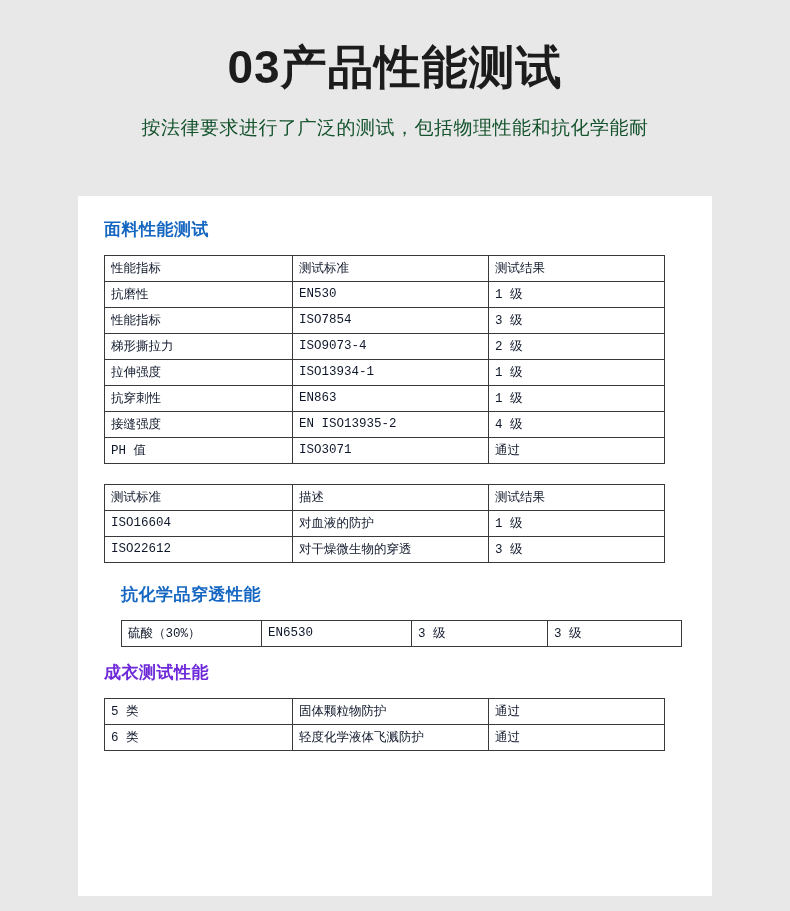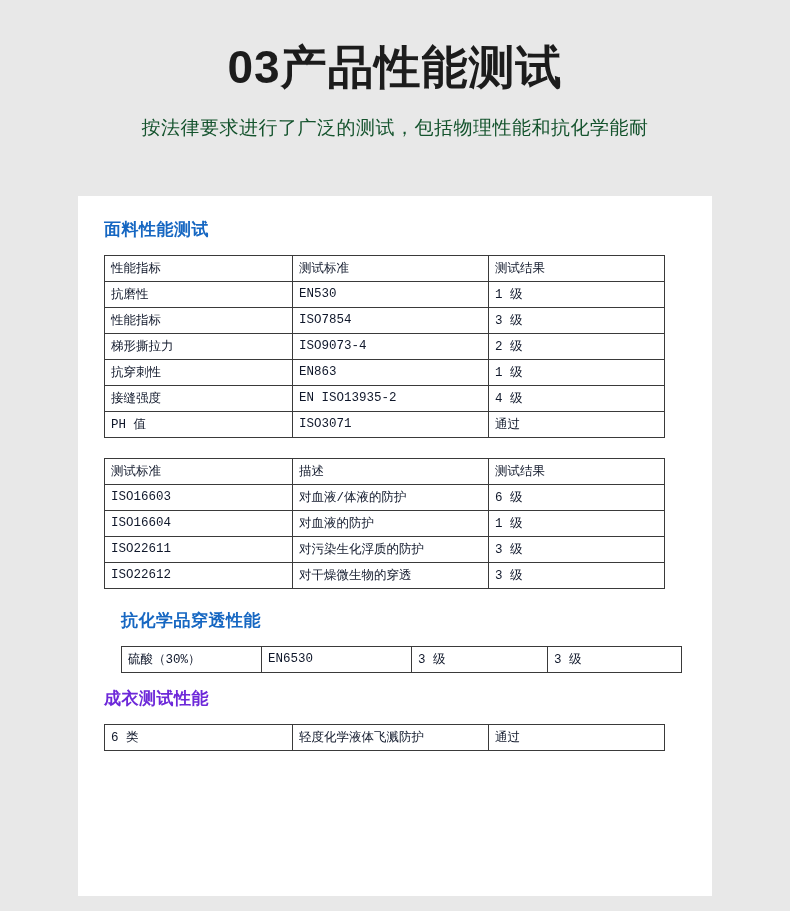--- a/index.html
+++ b/index.html
@@ -134,20 +134,25 @@
             <td>性能指标</td>
             <td>ISO7854</td>
             <td>3 级</td>
           </tr>
           <tr>
             <td>梯形撕拉力</td>
             <td>ISO9073-4</td>
             <td>2 级</td>
           </tr>
           <tr>
+            <td>拉伸强度</td>
+            <td>ISO13934-1</td>
+            <td>1 级</td>
+          </tr>
+          <tr>
             <td>抗穿刺性</td>
             <td>EN863</td>
             <td>1 级</td>
           </tr>
           <tr>
             <td>接缝强度</td>
             <td>EN ISO13935-2</td>
             <td>4 级</td>
           </tr>
           <tr>
@@ -166,33 +171,23 @@
             <col class="c2">
             <col class="c3">
           </colgroup>
         <tbody>
           <tr>
             <td>测试标准</td>
             <td>描述</td>
             <td>测试结果</td>
           </tr>
           <tr>
-            <td>ISO16603</td>
-            <td>对血液/体液的防护</td>
-            <td>6 级</td>
-          </tr>
-          <tr>
             <td>ISO16604</td>
             <td>对血液的防护</td>
             <td>1 级</td>
-          </tr>
-          <tr>
-            <td>ISO22611</td>
-            <td>对污染生化浮质的防护</td>
-            <td>3 级</td>
           </tr>
           <tr>
             <td>ISO22612</td>
             <td>对干燥微生物的穿透</td>
             <td>3 级</td>
           </tr>
         </tbody>
       </table>
     </div>
 
@@ -219,20 +214,25 @@
     <div class="section">
       <h2 class="section-title red">成衣测试性能</h2>
       <table class="data t-garment">
         <colgroup>
             <col class="c1">
             <col class="c2">
             <col class="c3">
           </colgroup>
         <tbody>
           <tr>
+            <td>5 类</td>
+            <td>固体颗粒物防护</td>
+            <td>通过</td>
+          </tr>
+          <tr>
             <td>6 类</td>
             <td>轻度化学液体飞溅防护</td>
             <td>通过</td>
           </tr>
 
         </tbody>
       </table>
     </div>
 
   </div>

